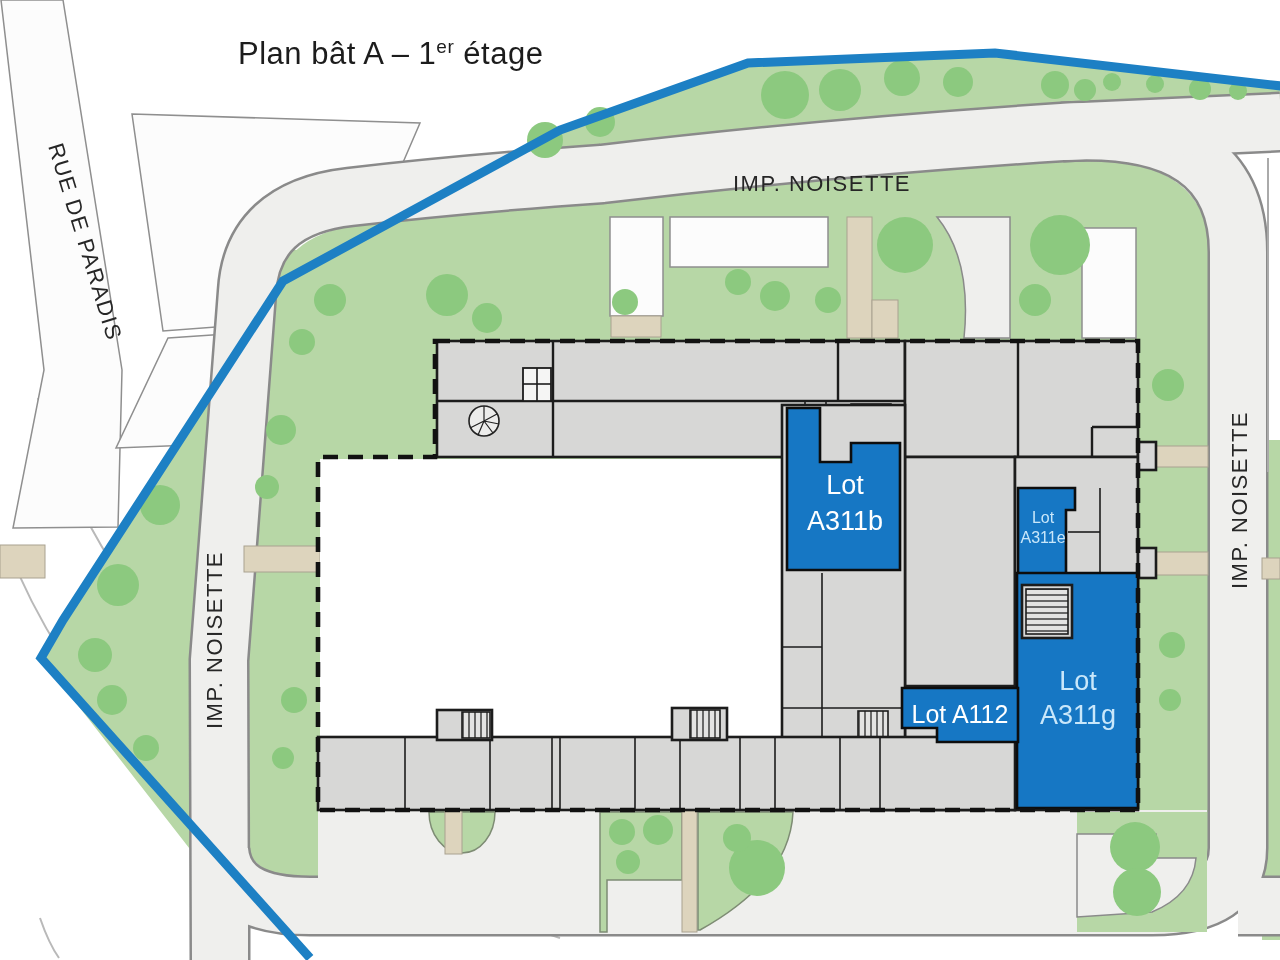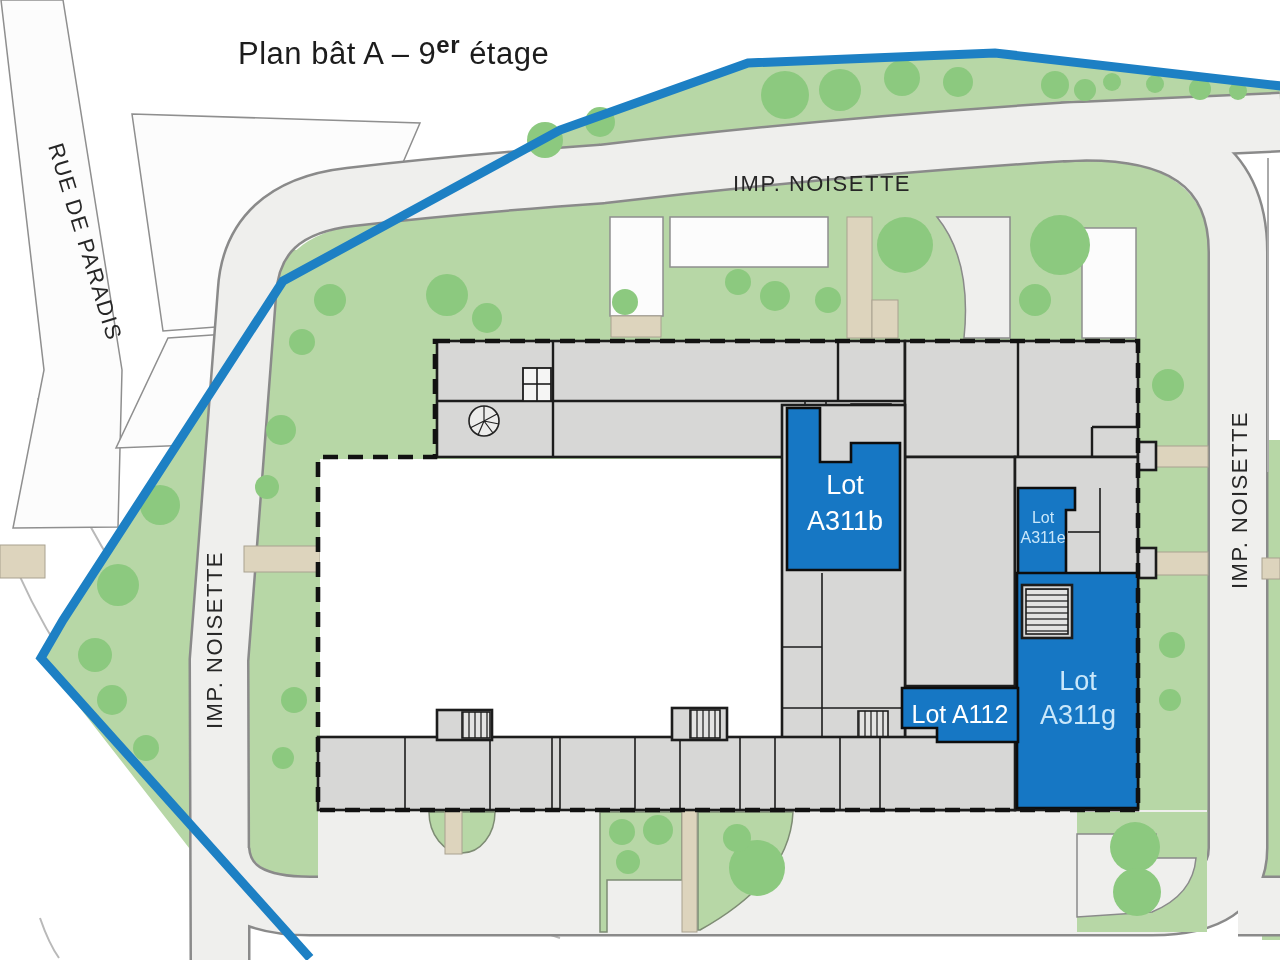--- a/index.html
+++ b/index.html
@@ -1,20 +1,20 @@
 <!DOCTYPE html>
 <html style="--lot_fill: #1677c4; --boundary: #1d80c4; --lawn: #b7d7a6; --tree: #8cc97f; --street: #efefed; --building: #d7d7d6; --wall: #1c1c1c; --path_tan: #ddd4bd; --lot_text: #ffffff; --lot_text_light: #c9e7fa;"><head>
 <meta charset="utf-8">
 <style>
   html,body{margin:0;padding:0;width:1280px;height:960px;background:#ffffff;overflow:hidden;
             font-family:"Liberation Sans", sans-serif;}
   .stage{position:relative;width:1280px;height:960px;}
   svg{position:absolute;left:0;top:0;}
   .page-title{position:absolute;left:238px;top:36px;font-size:31px;color:#1c1c1c;letter-spacing:.5px;}
-  .page-title sup{font-size:24px;vertical-align:super;line-height:0;font-weight:bold;}
+  .page-title sup{font-size:19px;vertical-align:super;line-height:0;}
   
   .lawn{fill:var(--lawn);stroke:none}
   .lawn-edged{fill:var(--lawn);stroke:#7e8c74;stroke-width:1.5}
   .street-casing{fill:none;stroke:#8a8a8a;stroke-width:61}
   .street-fill{fill:none;stroke:var(--street);stroke-width:56}
   .street-flat{fill:var(--street);stroke:none}
   .street-flat-edged{fill:var(--street);stroke:#8a8a8a;stroke-width:1.5}
   .parcel{fill:#fcfcfc;stroke:#8f8f8f;stroke-width:1.5}
   .tan{fill:var(--path_tan);stroke:#a9a290;stroke-width:1}
   .tree{fill:var(--tree);stroke:none}
@@ -236,14 +236,14 @@
     <text class="lot-label-lg" x="845" y="494">Lot</text>
     <text class="lot-label-lg" x="845" y="530">A311b</text>
     <text class="lot-label-sm" x="1043" y="523">Lot</text>
     <text class="lot-label-sm" x="1043" y="543">A311e</text>
     <text class="lot-label-lg2" x="1078" y="690">Lot</text>
     <text class="lot-label-lg2" x="1078" y="724">A311g</text>
     <text class="lot-label-lg" x="960" y="723" style="font-size:25px">Lot A112</text>
   </g>
 </svg>
 
-  <div class="page-title"><span>Plan bât A – 9</span><sup>er</sup><span> étage</span></div>
+  <div class="page-title"><span>Plan bât A – 1</span><sup>er</sup><span> étage</span></div>
 </div>
 
 </body></html>

